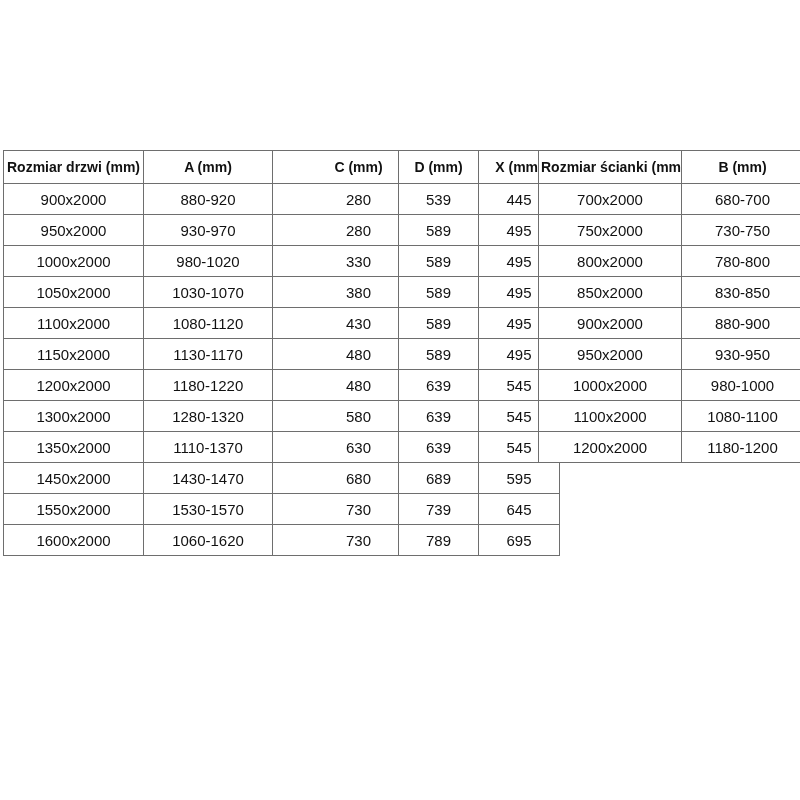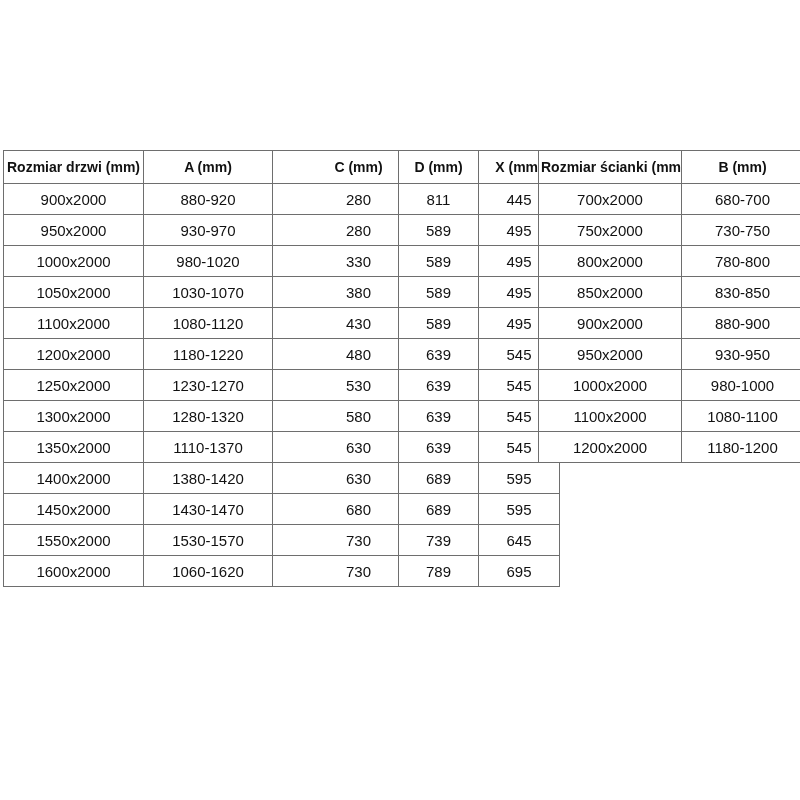--- a/index.html
+++ b/index.html
@@ -73,21 +73,21 @@
           <th>C (mm)</th>
           <th>D (mm)</th>
           <th>X (mm)</th>
         </tr>
       </thead>
       <tbody>
         <tr>
           <td>900x2000</td>
           <td>880-920</td>
           <td>280</td>
-          <td>811</td>
+          <td>539</td>
           <td>445</td>
         </tr>
         <tr>
           <td>950x2000</td>
           <td>930-970</td>
           <td>280</td>
           <td>589</td>
           <td>495</td>
         </tr>
         <tr>
@@ -101,59 +101,52 @@
           <td>1050x2000</td>
           <td>1030-1070</td>
           <td>380</td>
           <td>589</td>
           <td>495</td>
         </tr>
         <tr>
           <td>1100x2000</td>
           <td>1080-1120</td>
           <td>430</td>
+          <td>589</td>
+          <td>495</td>
+        </tr>
+        <tr>
+          <td>1150x2000</td>
+          <td>1130-1170</td>
+          <td>480</td>
           <td>589</td>
           <td>495</td>
         </tr>
         <tr>
           <td>1200x2000</td>
           <td>1180-1220</td>
           <td>480</td>
           <td>639</td>
           <td>545</td>
         </tr>
         <tr>
-          <td>1250x2000</td>
-          <td>1230-1270</td>
-          <td>530</td>
-          <td>639</td>
-          <td>545</td>
-        </tr>
-        <tr>
           <td>1300x2000</td>
           <td>1280-1320</td>
           <td>580</td>
           <td>639</td>
           <td>545</td>
         </tr>
         <tr>
           <td>1350x2000</td>
           <td>1110-1370</td>
           <td>630</td>
           <td>639</td>
           <td>545</td>
         </tr>
         <tr>
-          <td>1400x2000</td>
-          <td>1380-1420</td>
-          <td>630</td>
-          <td>689</td>
-          <td>595</td>
-        </tr>
-        <tr>
           <td>1450x2000</td>
           <td>1430-1470</td>
           <td>680</td>
           <td>689</td>
           <td>595</td>
         </tr>
         <tr>
           <td>1550x2000</td>
           <td>1530-1570</td>
           <td>730</td>

